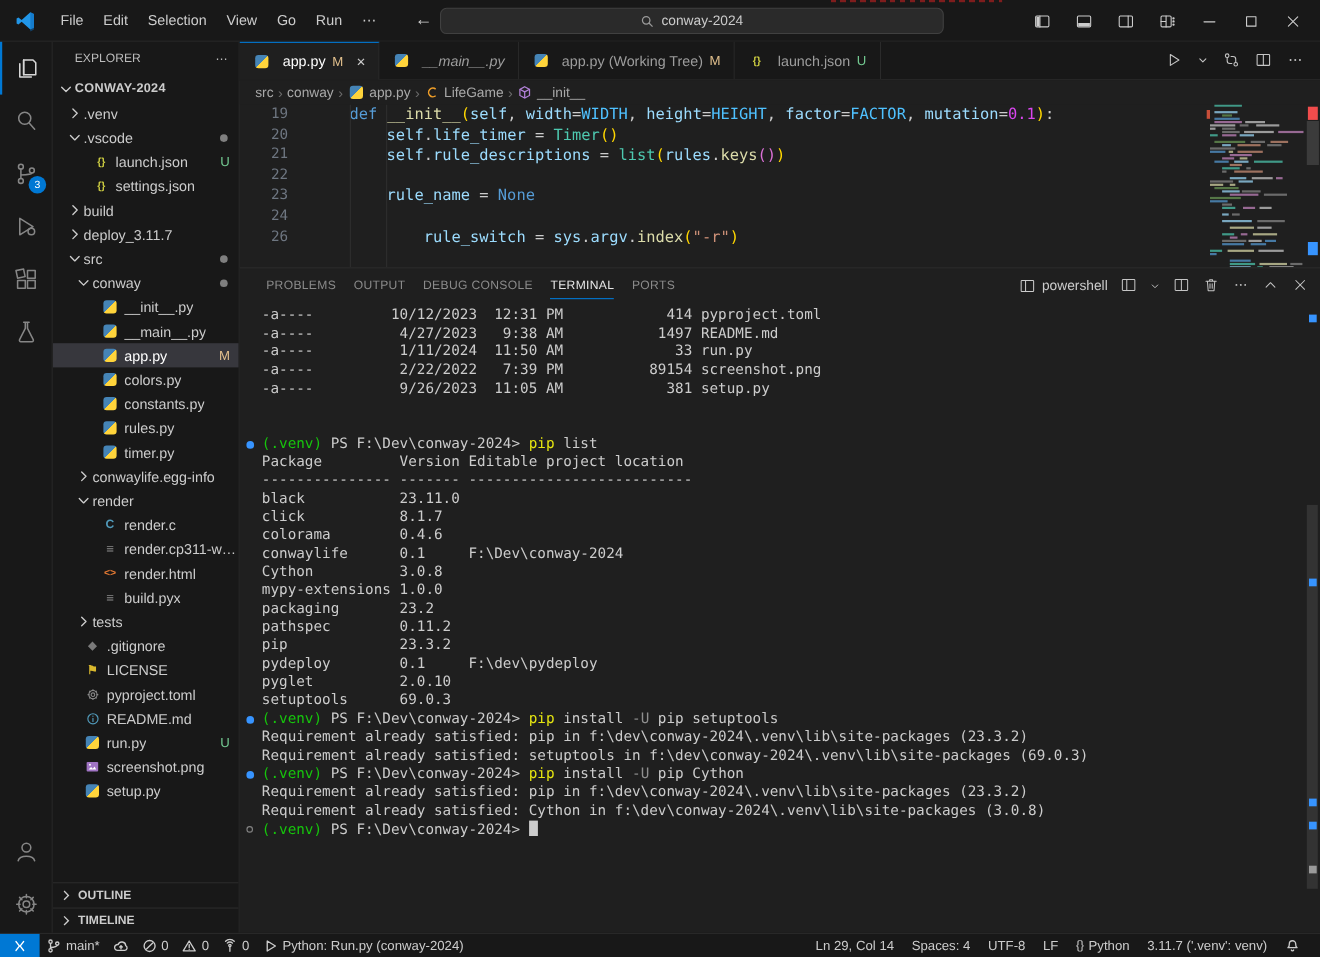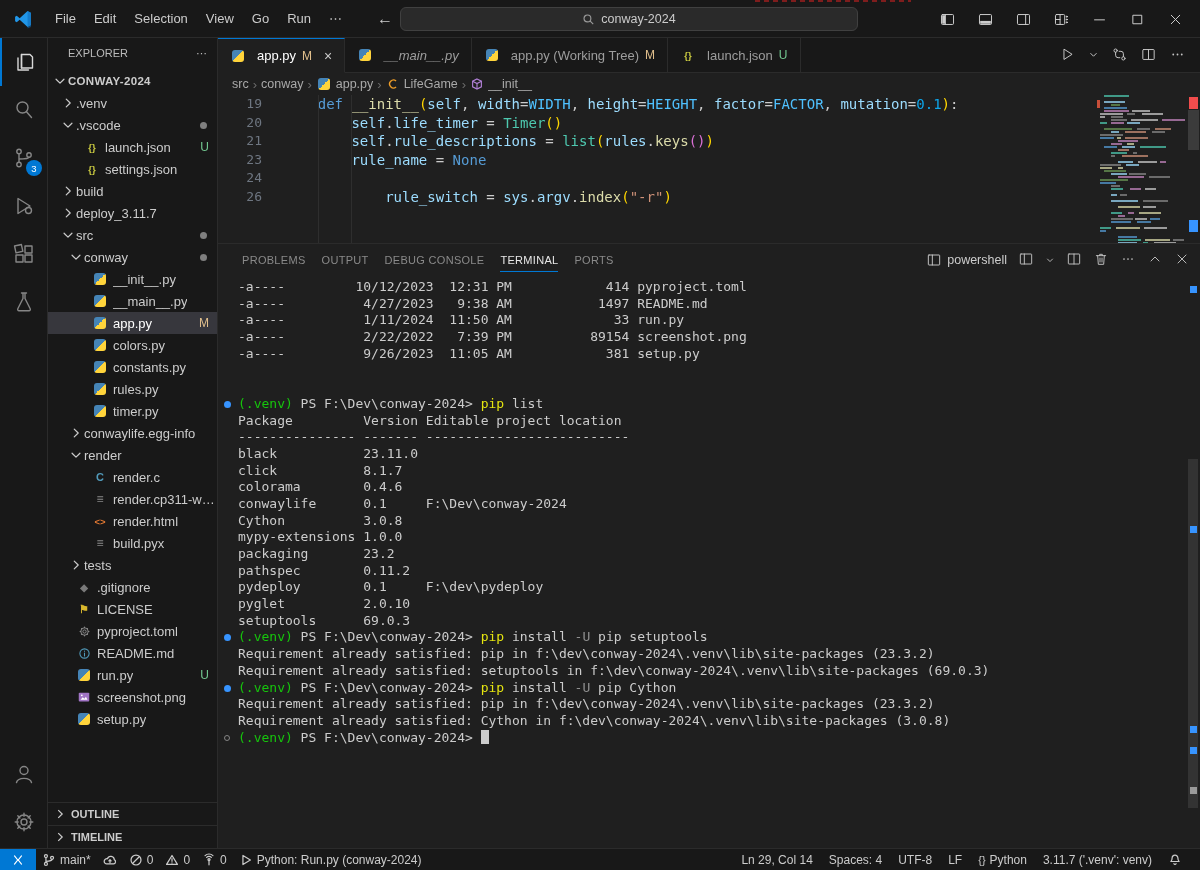--- a/index.html
+++ b/index.html
@@ -69,21 +69,21 @@
   .breadcrumb .sep { color:#6a6a6a; font-size:13px; }
   .breadcrumb .bc-item { display:flex; align-items:center; gap:4px; }
   .breadcrumb .fi { margin-right:0; }
 
   .code-area { position:absolute; top:57px; left:0; right:0; height:148px; overflow:hidden; }
   .code-line { display:flex; height:18.6px; line-height:18.6px; font-size:14px; }
   .code-line .ln { width:44px; text-align:right; color:#6e7681; flex:none; font-size:13px; }
   .code-line .ct { white-space:pre; margin-left:22px; }
   .guide { position:absolute; top:0; bottom:0; width:1px; background:#2e2e2e; }
   .tk-fg{color:#cccccc} .tk-kw{color:#569cd6} .tk-ctrl{color:#c586c0} .tk-fn{color:#dcdcaa}
-  .tk-cls{color:#4ec9b0} .tk-var{color:#9cdcfe} .tk-const{color:#4fc1ff} .tk-num{color:#0ea5e9}
+  .tk-cls{color:#4ec9b0} .tk-var{color:#9cdcfe} .tk-const{color:#4fc1ff} .tk-num{color:#d946ef}
   .tk-str{color:#ce9178} .tk-brY{color:#ffd700} .tk-brP{color:#da70d6}
 
   .minimap { position:absolute; top:57px; right:14px; width:88px; height:148px; overflow:hidden; opacity:.9; }
   .mm-row { position:relative; height:2px; margin-bottom:1px; }
   .mm-row span { position:absolute; top:0; height:2px; opacity:.8; }
   .mm-modified { position:absolute; top:62px; right:100px; width:3px; height:8px; background:#c74e39; }
   .overview { position:absolute; top:57px; right:0; width:14px; height:148px; }
   .ov-red { position:absolute; top:2px; left:3px; width:9px; height:12px; background:#f14c4c; }
   .ov-slider { position:absolute; top:15px; left:2px; width:11px; height:40px; background:#464646; opacity:.75; }
   .ov-blue { position:absolute; top:125px; left:3px; width:9px; height:12px; background:#3794ff; }
@@ -645,20 +645,24 @@
           <span class="ln">19</span>
           <span class="ct"><span class="tk-fg">    </span><span class="tk-kw">def</span><span class="tk-fg"> </span><span class="tk-fn">__init__</span><span class="tk-brY">(</span><span class="tk-var">self</span><span class="tk-fg">, </span><span class="tk-var">width</span><span class="tk-fg">=</span><span class="tk-const">WIDTH</span><span class="tk-fg">, </span><span class="tk-var">height</span><span class="tk-fg">=</span><span class="tk-const">HEIGHT</span><span class="tk-fg">, </span><span class="tk-var">factor</span><span class="tk-fg">=</span><span class="tk-const">FACTOR</span><span class="tk-fg">, </span><span class="tk-var">mutation</span><span class="tk-fg">=</span><span class="tk-num">0.1</span><span class="tk-brY">)</span><span class="tk-fg">:</span></span>
         </div>
         <div class="code-line">
           <span class="ln">20</span>
           <span class="ct"><span class="tk-fg">        </span><span class="tk-var">self</span><span class="tk-fg">.</span><span class="tk-var">life_timer</span><span class="tk-fg"> = </span><span class="tk-cls">Timer</span><span class="tk-brY">()</span></span>
         </div>
         <div class="code-line">
           <span class="ln">21</span>
           <span class="ct"><span class="tk-fg">        </span><span class="tk-var">self</span><span class="tk-fg">.</span><span class="tk-var">rule_descriptions</span><span class="tk-fg"> = </span><span class="tk-cls">list</span><span class="tk-brY">(</span><span class="tk-var">rules</span><span class="tk-fg">.</span><span class="tk-fn">keys</span><span class="tk-brP">()</span><span class="tk-brY">)</span></span>
+        </div>
+        <div class="code-line">
+          <span class="ln">22</span>
+          <span class="ct"></span>
         </div>
         <div class="code-line">
           <span class="ln">23</span>
           <span class="ct"><span class="tk-fg">        </span><span class="tk-var">rule_name</span><span class="tk-fg"> = </span><span class="tk-kw">None</span></span>
         </div>
         <div class="code-line">
           <span class="ln">24</span>
           <span class="ct"></span>
         </div>
         <div class="code-line">
@@ -911,20 +915,21 @@
           <div class="term-line"><span class="tc-fg">Package         Version Editable project location</span></div>
           <div class="term-line"><span class="tc-fg">--------------- ------- --------------------------</span></div>
           <div class="term-line"><span class="tc-fg">black           23.11.0</span></div>
           <div class="term-line"><span class="tc-fg">click           8.1.7</span></div>
           <div class="term-line"><span class="tc-fg">colorama        0.4.6</span></div>
           <div class="term-line"><span class="tc-fg">conwaylife      0.1     F:\Dev\conway-2024</span></div>
           <div class="term-line"><span class="tc-fg">Cython          3.0.8</span></div>
           <div class="term-line"><span class="tc-fg">mypy-extensions 1.0.0</span></div>
           <div class="term-line"><span class="tc-fg">packaging       23.2</span></div>
           <div class="term-line"><span class="tc-fg">pathspec        0.11.2</span></div>
+          <div class="term-line"><span class="tc-fg">pip             23.3.2</span></div>
           <div class="term-line"><span class="tc-fg">pydeploy        0.1     F:\dev\pydeploy</span></div>
           <div class="term-line"><span class="tc-fg">pyglet          2.0.10</span></div>
           <div class="term-line"><span class="tc-fg">setuptools      69.0.3</span></div>
           <div class="term-line"><span class="t-dec blue"></span><span class="tc-green">(.venv)</span><span class="tc-fg"> PS F:\Dev\conway-2024&gt; </span><span class="tc-yellow">pip</span><span class="tc-fg"> install </span><span class="tc-dim">-U</span><span class="tc-fg"> pip setuptools</span></div>
           <div class="term-line"><span class="tc-fg">Requirement already satisfied: pip in f:\dev\conway-2024\.venv\lib\site-packages (23.3.2)</span></div>
           <div class="term-line"><span class="tc-fg">Requirement already satisfied: setuptools in f:\dev\conway-2024\.venv\lib\site-packages (69.0.3)</span></div>
           <div class="term-line"><span class="t-dec blue"></span><span class="tc-green">(.venv)</span><span class="tc-fg"> PS F:\Dev\conway-2024&gt; </span><span class="tc-yellow">pip</span><span class="tc-fg"> install </span><span class="tc-dim">-U</span><span class="tc-fg"> pip Cython</span></div>
           <div class="term-line"><span class="tc-fg">Requirement already satisfied: pip in f:\dev\conway-2024\.venv\lib\site-packages (23.3.2)</span></div>
           <div class="term-line"><span class="tc-fg">Requirement already satisfied: Cython in f:\dev\conway-2024\.venv\lib\site-packages (3.0.8)</span></div>
           <div class="term-line"><span class="t-dec gray"></span><span class="tc-green">(.venv)</span><span class="tc-fg"> PS F:\Dev\conway-2024&gt; </span><span class="tc-cursor"></span></div>

